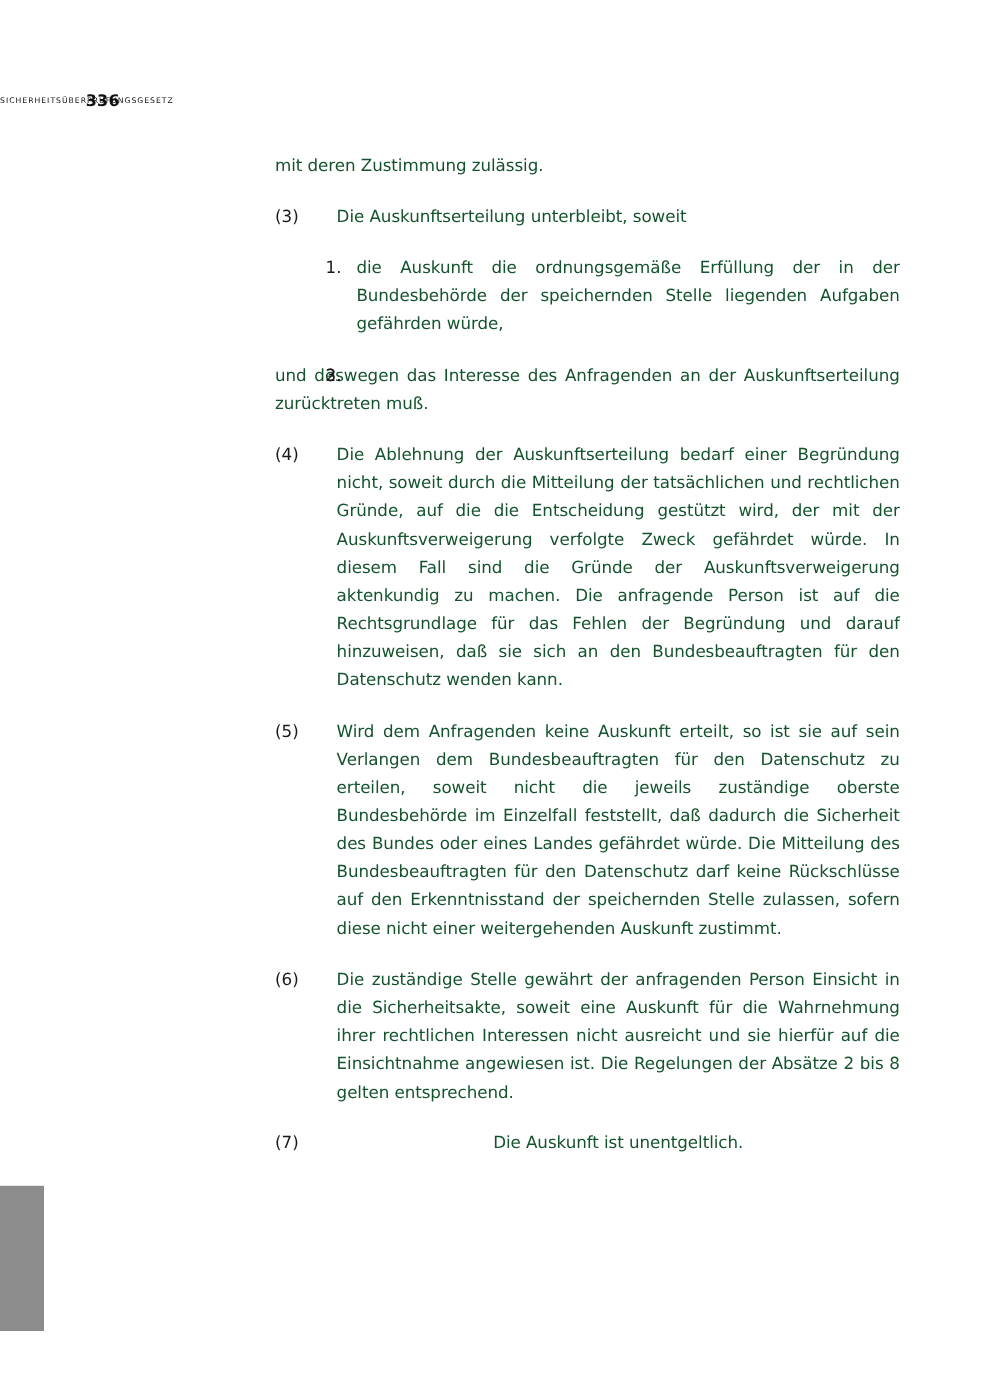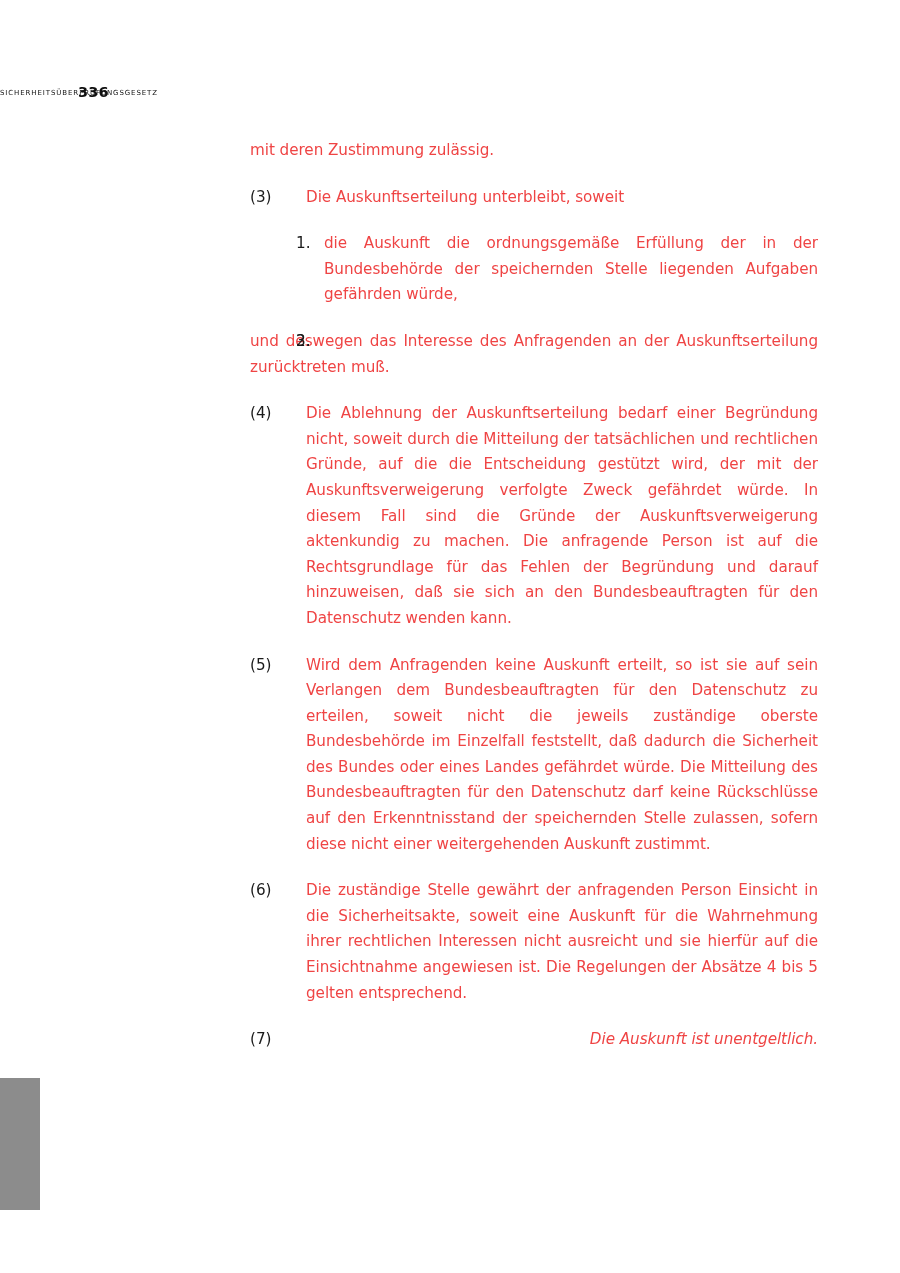--- a/index.html
+++ b/index.html
@@ -64,21 +64,21 @@
     left: 250px;
     top: 138px;
     width: 568px;
   }
   p {
     margin: 0;
     font-size: 15.2px;
     line-height: 25.6px;
     text-align: justify;
     text-justify: inter-word;
-    color: #ef4444;
+    color: #14532d;
     letter-spacing: -0.05px;
   }
   .para {
     margin-bottom: 21px;
   }
   .para-indent-wrap {
     position: relative;
     padding-left: 56px;
   }
   .para-num {
@@ -102,22 +102,21 @@
     position: absolute;
     left: 46px;
     top: 0;
     font-size: 15.2px;
     line-height: 25.6px;
   }
   .list-item p {
     text-align: justify;
   }
   .no-just {
-    text-align: right;
-    font-style: italic;
+    text-align: center;
   }
   .block-gap-top {
     margin-top: 16px;
   }
 </style>
 </head>
 <body>
 
 <div class="page">
 
@@ -161,21 +160,21 @@
       <p>Die Ablehnung der Auskunftserteilung bedarf einer Begründung nicht, soweit durch die Mitteilung der tatsächlichen und rechtlichen Gründe, auf die die Entscheidung gestützt wird, der mit der Auskunftsverweigerung verfolgte Zweck gefährdet würde. In diesem Fall sind die Gründe der Auskunftsverweigerung aktenkundig zu machen. Die anfragende Person ist auf die Rechtsgrundlage für das Fehlen der Begründung und darauf hinzuweisen, daß sie sich an den Bundesbeauftragten für den Datenschutz wenden kann.</p>
     </div>
 
     <div class="para para-indent-wrap">
       <span class="para-num">(5)</span>
       <p>Wird dem Anfragenden keine Auskunft erteilt, so ist sie auf sein Verlangen dem Bundesbeauftragten für den Datenschutz zu erteilen, soweit nicht die jeweils zuständige oberste Bundesbehörde im Einzelfall feststellt, daß dadurch die Sicherheit des Bundes oder eines Landes gefährdet würde. Die Mitteilung des Bundesbeauftragten für den Datenschutz darf keine Rückschlüsse auf den Erkenntnisstand der speichernden Stelle zulassen, sofern diese nicht einer weitergehenden Auskunft zustimmt.</p>
     </div>
 
     <div class="para para-indent-wrap">
       <span class="para-num">(6)</span>
-      <p>Die zuständige Stelle gewährt der anfragenden Person Einsicht in die Sicherheitsakte, soweit eine Auskunft für die Wahrnehmung ihrer rechtlichen Interessen nicht ausreicht und sie hierfür auf die Einsichtnahme angewiesen ist. Die Regelungen der Absätze 4 bis 5 gelten entsprechend.</p>
+      <p>Die zuständige Stelle gewährt der anfragenden Person Einsicht in die Sicherheitsakte, soweit eine Auskunft für die Wahrnehmung ihrer rechtlichen Interessen nicht ausreicht und sie hierfür auf die Einsichtnahme angewiesen ist. Die Regelungen der Absätze 2 bis 8 gelten entsprechend.</p>
     </div>
 
     <div class="para para-indent-wrap">
       <span class="para-num">(7)</span>
       <p class="no-just">Die Auskunft ist unentgeltlich.</p>
     </div>
 
   </div>
 </div>
 

